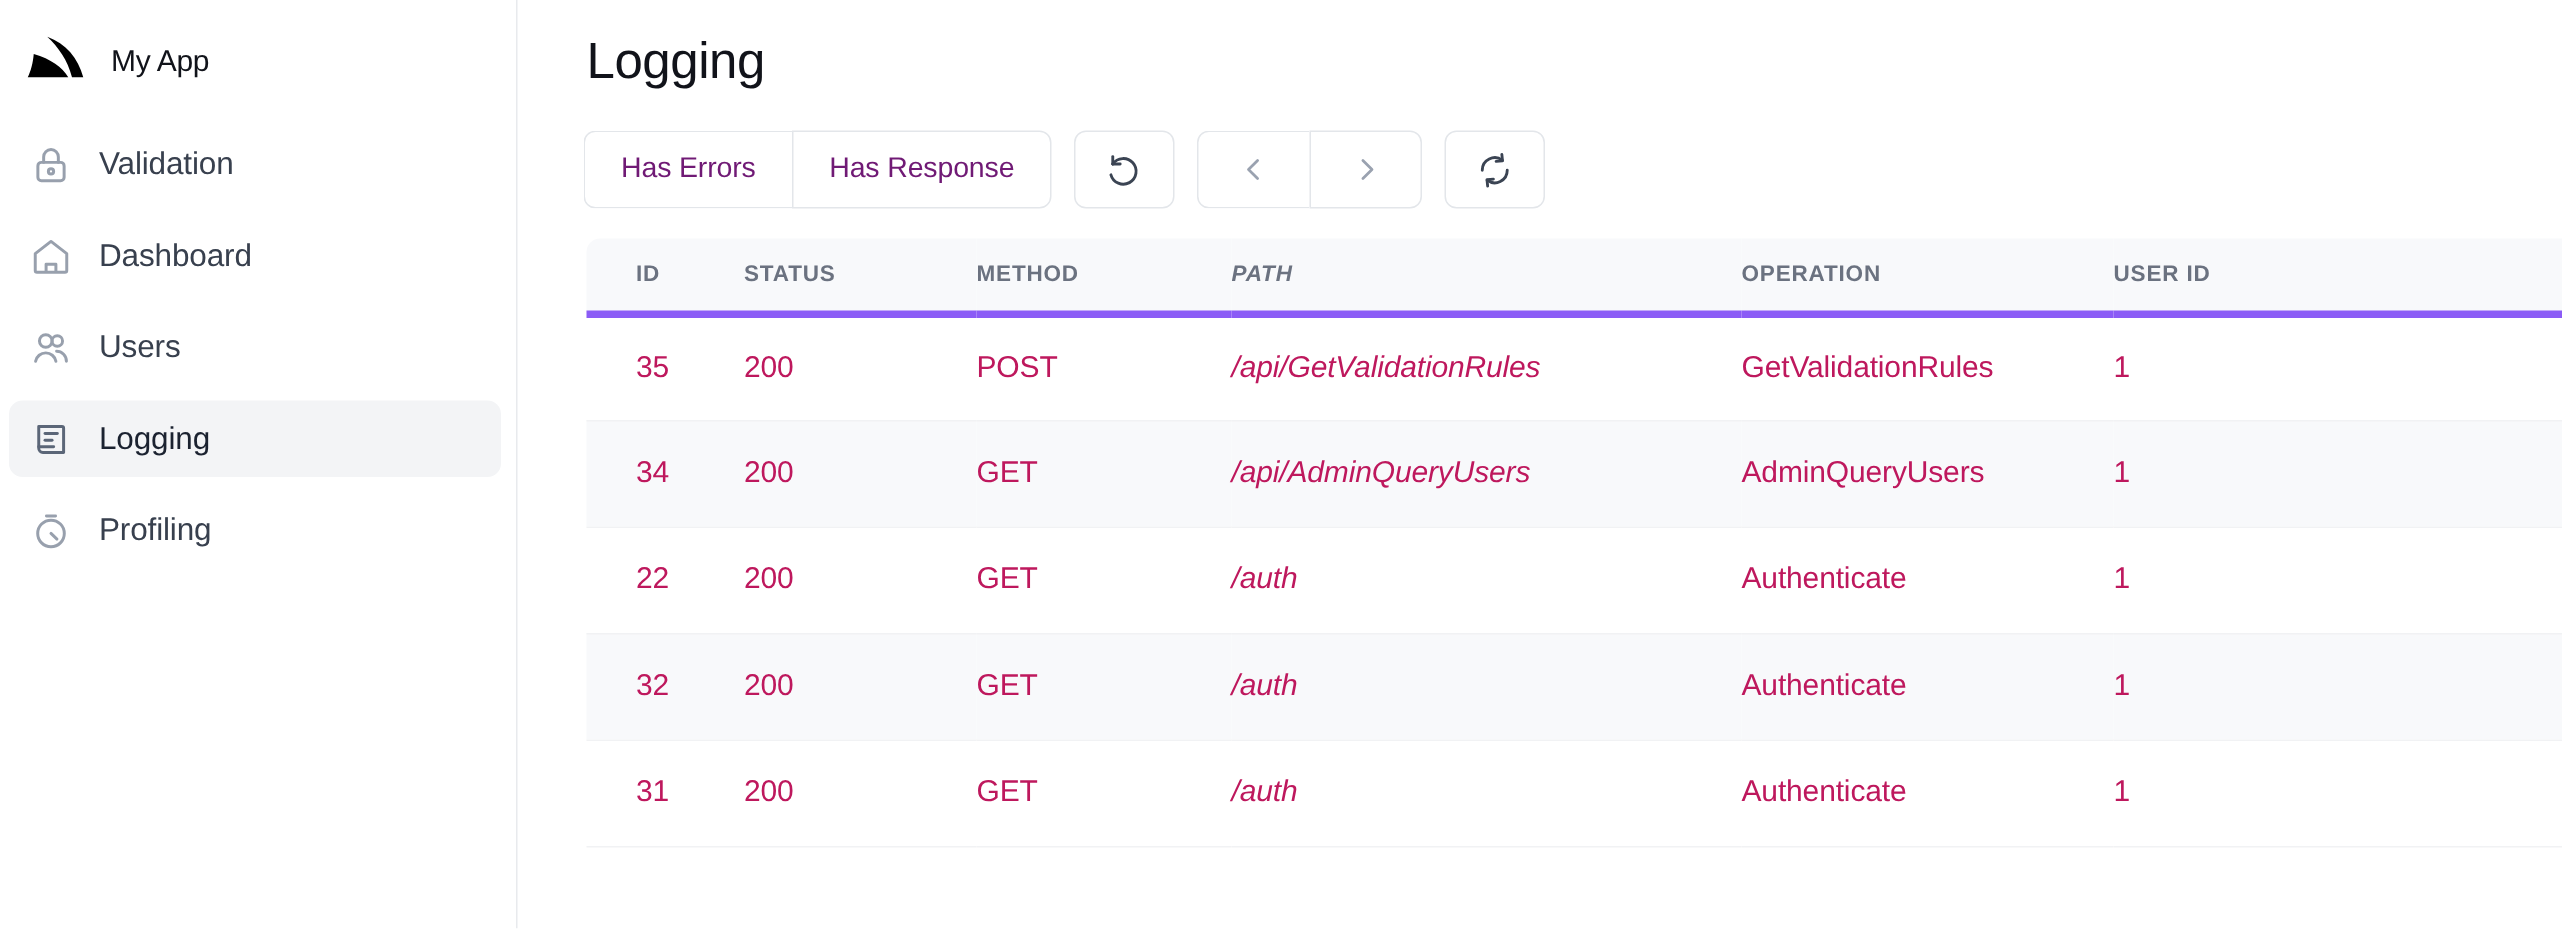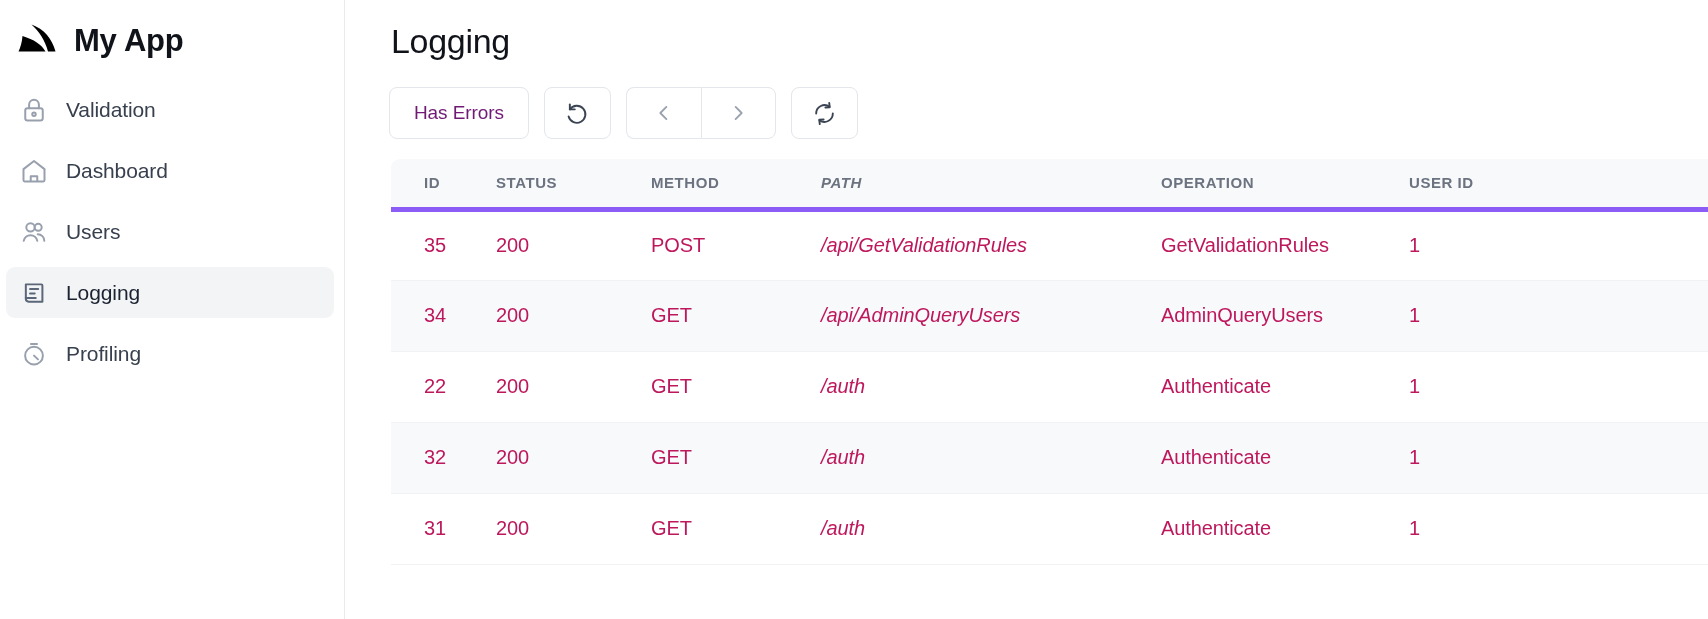--- a/index.html
+++ b/index.html
@@ -18,22 +18,22 @@
     border-right: 1px solid #e8eaed;
     padding: 0;
     position: relative;
   }
   .brand {
     display: flex; align-items: center; gap: 14px;
     padding: 18px 0 14px 14px;
   }
   .brand-logo { width: 46px; height: 46px; flex: 0 0 46px; display:block; }
   .brand-name {
-    font-size: 31px; color: #11131a; letter-spacing: -0.2px;
-    font-weight: 700;
+    font-size: 20px; color: #11131a; letter-spacing: -0.2px;
+    font-weight: 400;
   }
   .nav { padding: 6px 10px 0 6px; }
   .nav-item {
     display: flex; align-items: center; gap: 18px;
     height: 51px; padding-left: 14px;
     border-radius: 9px;
     cursor: pointer;
     margin-bottom: 10px;
   }
   .nav-item .ico { width: 28px; height: 28px; flex: 0 0 28px; display:flex; align-items:center; justify-content:center; }
@@ -182,20 +182,21 @@
   </aside>
 
   <main class="main">
 
     <h1 class="page-title">Logging</h1>
 
     <div class="toolbar">
 
       <div class="btn-group">
         <button class="btn">Has Errors</button>
+        <button class="btn">Has Response</button>
       </div>
 
       <button class="btn btn-icon">
         <span>
           <svg width="27" height="27" viewBox="0 0 24 24" fill="none" stroke="#3b4453" stroke-width="1.7" stroke-linecap="round" stroke-linejoin="round">
             <path d="M5.2 8.3 V3.9"></path>
             <path d="M5.2 8.3 a7.6 7.6 0 1 1-1.1 6.4"></path>
             <path d="M5.2 8.3 L9.6 8.3"></path>
           </svg>
         </span>

